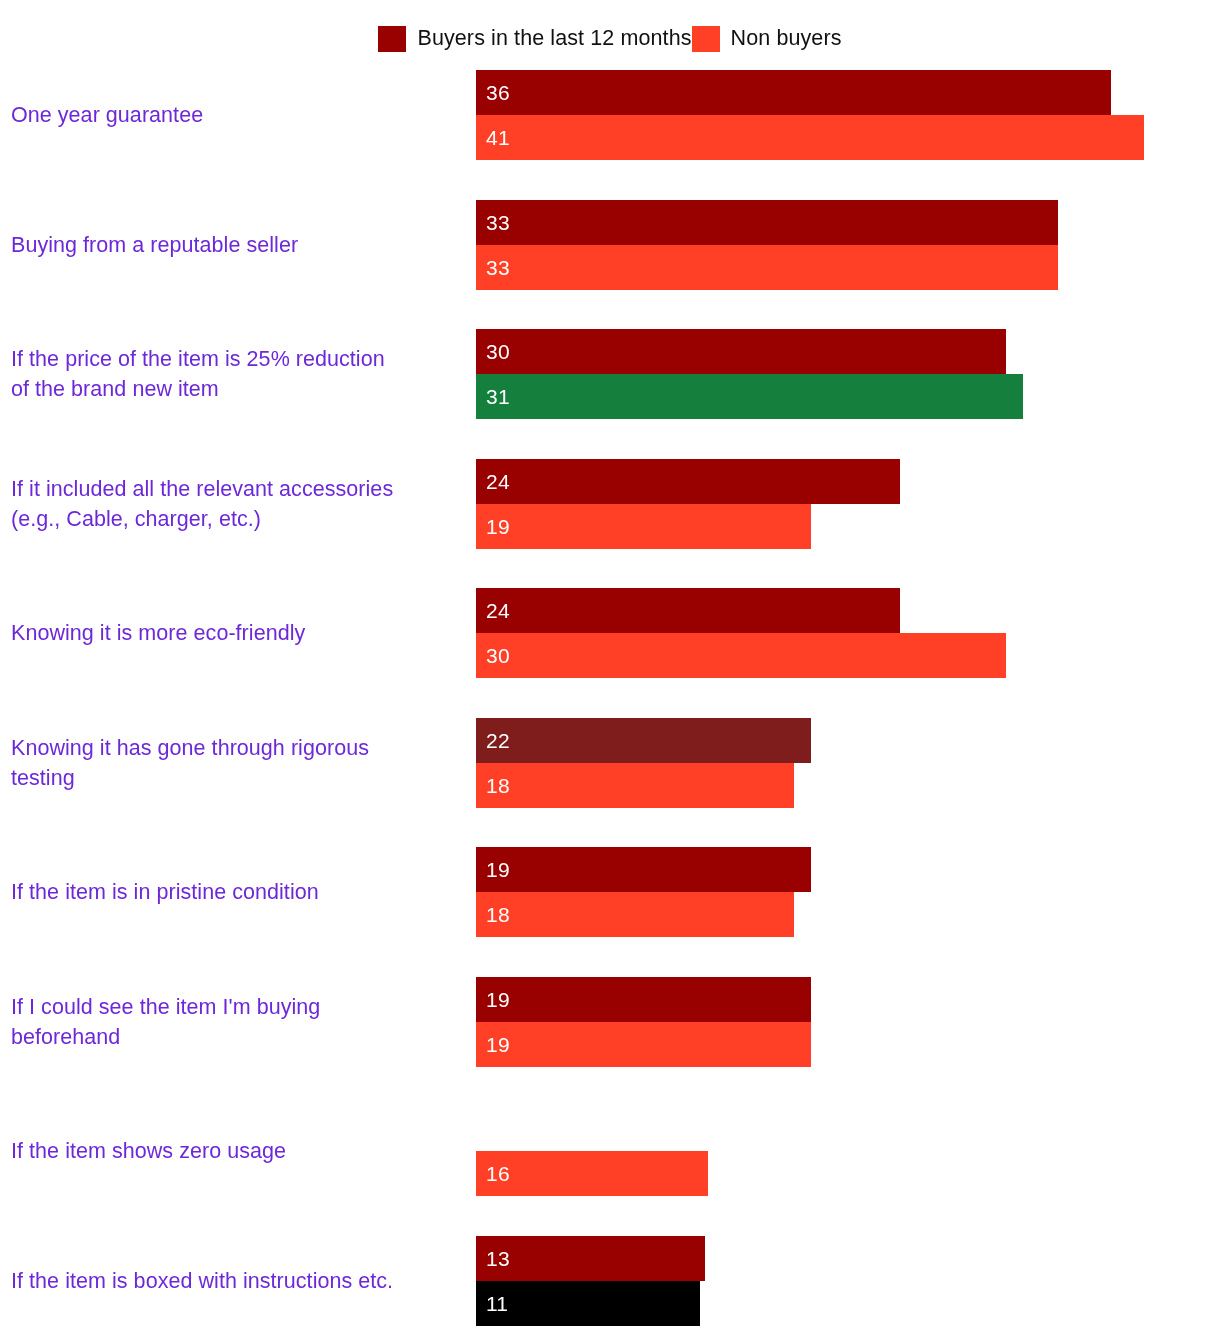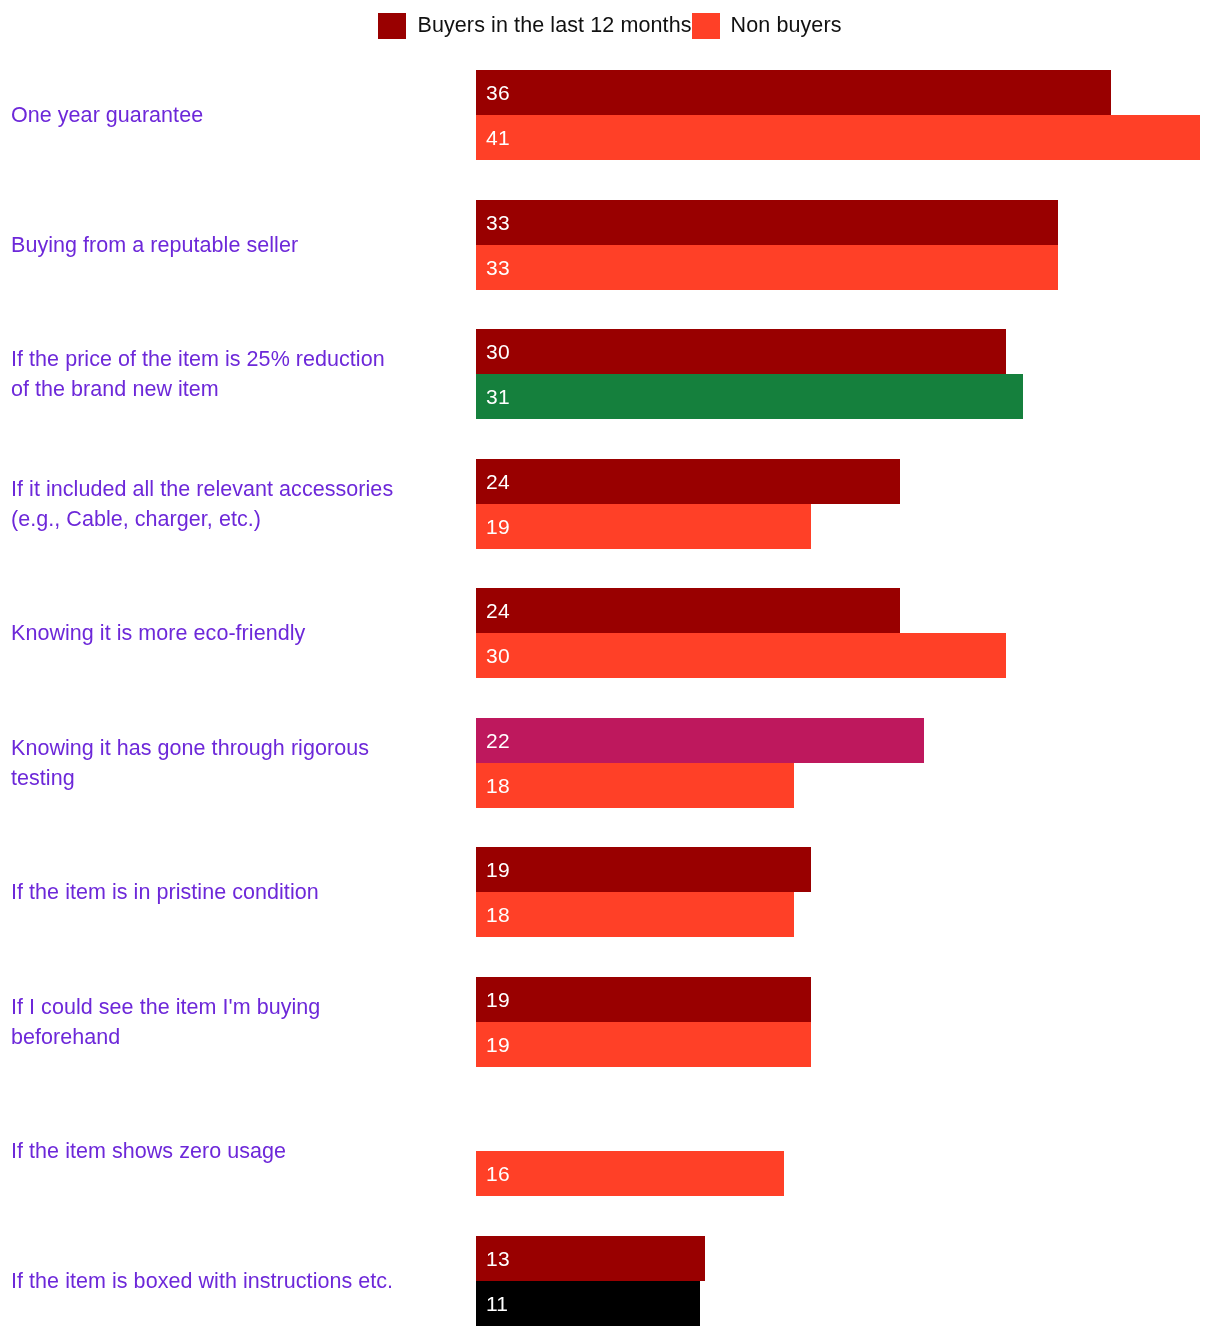--- a/index.html
+++ b/index.html
@@ -17,21 +17,21 @@
   }
 
   
   #legend {
     position: absolute;
     left: 0;
     top: 0;
     width: 1220px;
     height: 52px;
     display: flex;
-    align-items: center;
+    align-items: flex-end;
     justify-content: center;
   }
   .legend-item {
     display: flex;
     align-items: center;
     gap: 11px;
   }
   .legend-swatch {
     width: 28px;
     height: 26px;
@@ -116,21 +116,21 @@
   </div>
 </div>
 
 <div id="plot">
     <div class="group" style="top: 18px;">
       <div class="cat-label">One year guarantee</div>
       <div class="bars">
         <div class="bar series0" style="background: rgb(153, 0, 0); width: 635px; height: 45px;">
           <span class="bar-value">36</span>
         </div>
-        <div class="bar series1" style="background: rgb(255, 64, 39); width: 724px; height: 45px;">
+        <div class="bar series1" style="background: rgb(255, 64, 39); width: 668px; height: 45px;">
           <span class="bar-value">41</span>
         </div>
       </div>
     </div>
     <div class="group" style="top: 147.5px;">
       <div class="cat-label">Buying from a reputable seller</div>
       <div class="bars">
         <div class="bar series0" style="background: rgb(153, 0, 0); width: 582px; height: 45px;">
           <span class="bar-value">33</span>
         </div>
@@ -171,21 +171,21 @@
         </div>
         <div class="bar series1" style="background: rgb(255, 64, 39); width: 530px; height: 45px;">
           <span class="bar-value">30</span>
         </div>
       </div>
     </div>
     <div class="group" style="top: 665.5px;">
       <div class="cat-label">Knowing it has gone through rigorous
 testing</div>
       <div class="bars">
-        <div class="bar series0" style="background: #be185d; width: 448px; height: 45px;">
+        <div class="bar series0" style="background: #7f1d1d; width: 335px; height: 45px;">
           <span class="bar-value">22</span>
         </div>
         <div class="bar series1" style="background: rgb(255, 64, 39); width: 318px; height: 45px;">
           <span class="bar-value">18</span>
         </div>
       </div>
     </div>
     <div class="group" style="top: 795px;">
       <div class="cat-label">If the item is in pristine condition</div>
       <div class="bars">
@@ -205,21 +205,21 @@
           <span class="bar-value">19</span>
         </div>
         <div class="bar series1" style="background: rgb(255, 64, 39); width: 335px; height: 45px;">
           <span class="bar-value">19</span>
         </div>
       </div>
     </div>
     <div class="group" style="top: 1054px;">
       <div class="cat-label">If the item shows zero usage</div>
       <div class="bars">
-        <div class="bar series1" style="background: rgb(255, 64, 39); width: 308px; height: 45px;">
+        <div class="bar series1" style="background: rgb(255, 64, 39); width: 232px; height: 45px;">
           <span class="bar-value">16</span>
         </div>
       </div>
     </div>
     <div class="group" style="top: 1183.5px;">
       <div class="cat-label">If the item is boxed with instructions etc.</div>
       <div class="bars">
         <div class="bar series0" style="background: rgb(153, 0, 0); width: 229px; height: 45px;">
           <span class="bar-value">13</span>
         </div>

